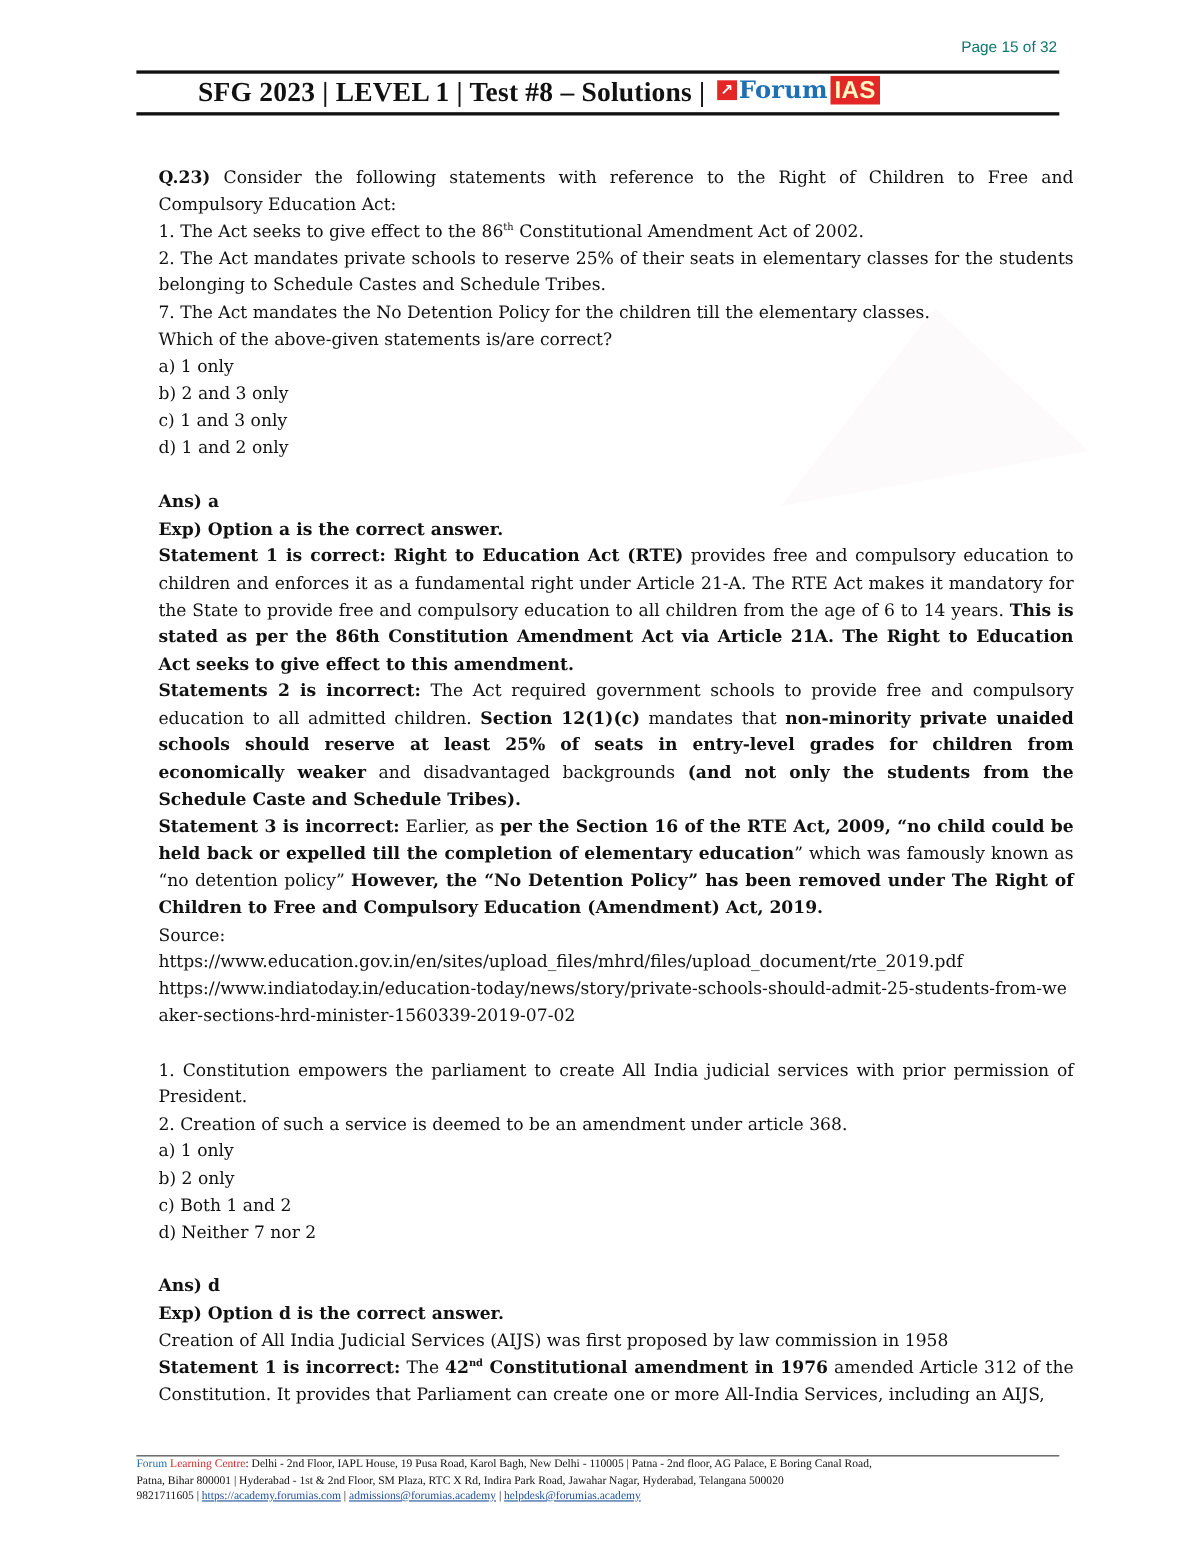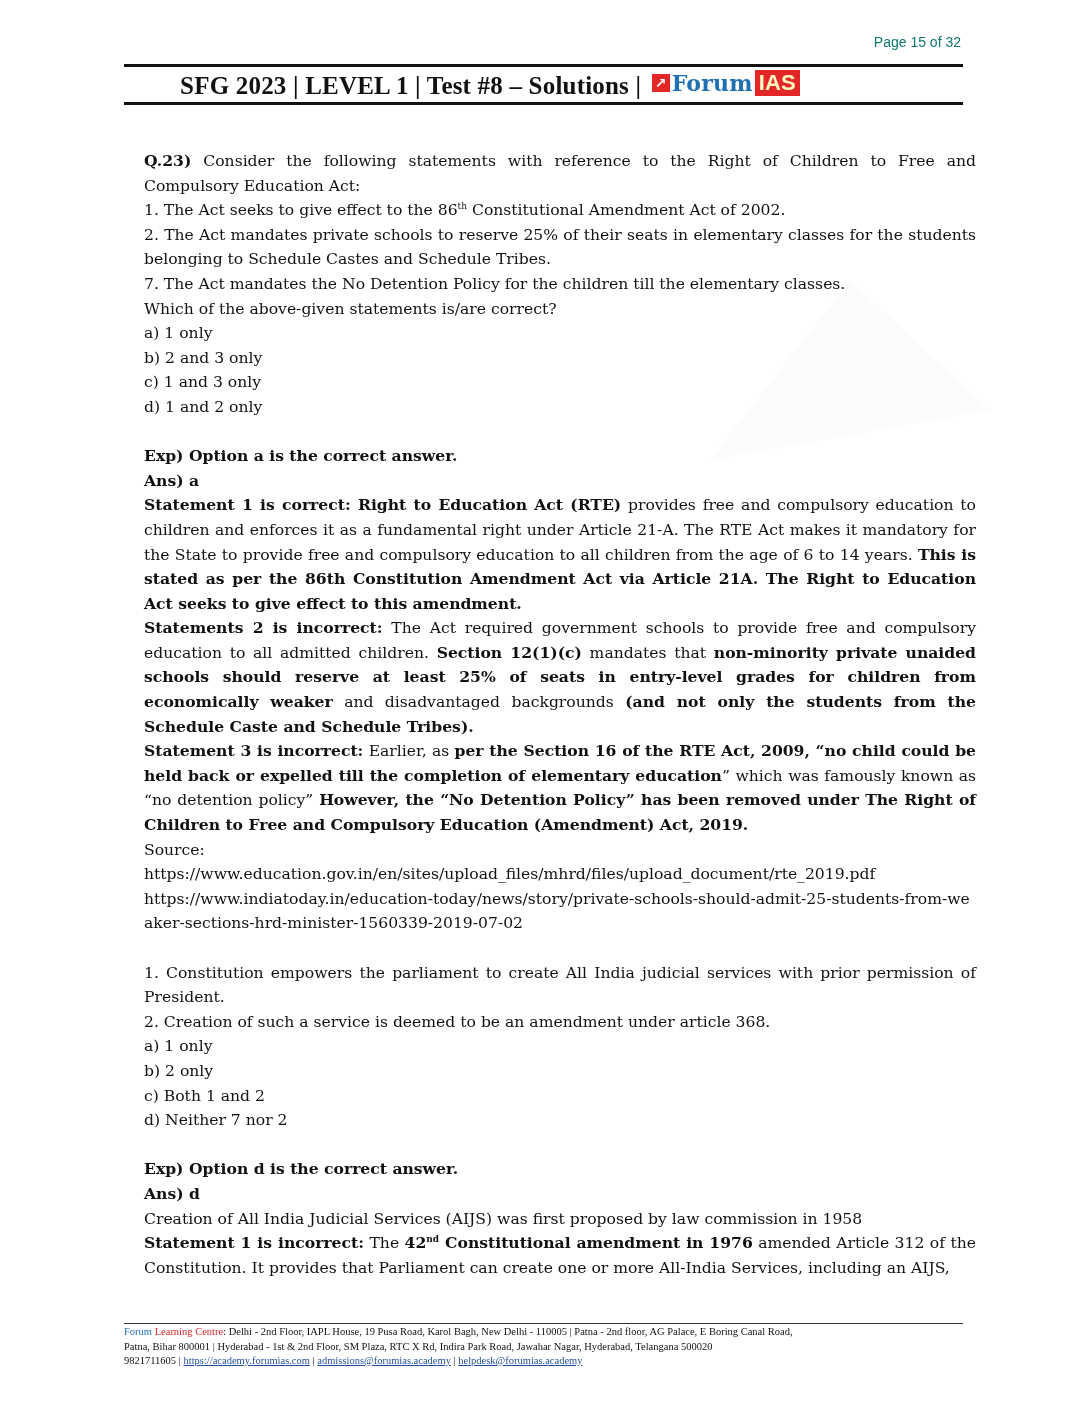--- a/index.html
+++ b/index.html
@@ -55,39 +55,39 @@
   <p class="justify"><b>Q.23)</b><span> Consider the following statements with reference to the Right of Children to Free and Compulsory Education Act:</span></p>
   <p><span>1. The Act seeks to give effect to the 86</span><sup>th</sup><span> Constitutional Amendment Act of 2002.</span></p>
   <p class="justify">2. The Act mandates private schools to reserve 25% of their seats in elementary classes for the students belonging to Schedule Castes and Schedule Tribes.</p>
   <p>7. The Act mandates the No Detention Policy for the children till the elementary classes.</p>
   <p>Which of the above-given statements is/are correct?</p>
   <p>a) 1 only</p>
   <p>b) 2 and 3 only</p>
   <p>c) 1 and 3 only</p>
   <p>d) 1 and 2 only</p>
   <div class="blank"></div>
+  <p class="bold">Ans) a</p>
   <p class="bold">Exp) Option a is the correct answer.</p>
-  <p class="bold">Ans) a</p>
   <p class="justify"><b>Statement 1 is correct: Right to Education Act (RTE)</b><span> provides free and compulsory education to children and enforces it as a fundamental right under Article 21-A. The RTE Act makes it mandatory for the State to provide free and compulsory education to all children from the age of 6 to 14 years. </span><b>This is stated as per the 86th Constitution Amendment Act via Article 21A. The Right to Education Act seeks to give effect to this amendment.</b></p>
   <p class="justify"><b>Statements 2 is incorrect:</b><span> The Act required government schools to provide free and compulsory education to all admitted children. </span><b>Section 12(1)(c)</b><span> mandates that </span><b>non-minority private unaided schools should reserve at least 25% of seats in entry-level grades for children from economically weaker</b><span> and disadvantaged backgrounds </span><b>(and not only the students from the Schedule Caste and Schedule Tribes).</b></p>
   <p class="justify"><b> Statement 3 is incorrect:</b><span> Earlier, as </span><b>per the Section 16 of the RTE Act, 2009, “no child could be held back or expelled till the completion of elementary education</b><span>” which was famously known as “no detention policy” </span><b>However, the “No Detention Policy” has been removed under The Right of Children to Free and Compulsory Education (Amendment) Act, 2019.</b></p>
   <p>Source:</p>
   <p class="url">https://www.education.gov.in/en/sites/upload_files/mhrd/files/upload_document/rte_2019.pdf</p>
   <p class="url">https://www.indiatoday.in/education-today/news/story/private-schools-should-admit-25-students-from-weaker-sections-hrd-minister-1560339-2019-07-02</p>
   <div class="blank"></div>
 
   <p class="justify">1. Constitution empowers the parliament to create All India judicial services with prior permission of President.</p>
   <p>2. Creation of such a service is deemed to be an amendment under article 368.</p>
   <p>a) 1 only</p>
   <p>b) 2 only</p>
   <p>c) Both 1 and 2</p>
   <p>d) Neither 7 nor 2</p>
   <div class="blank"></div>
+  <p class="bold">Ans) d</p>
   <p class="bold">Exp) Option d is the correct answer.</p>
-  <p class="bold">Ans) d</p>
   <p>Creation of All India Judicial Services (AIJS) was first proposed by law commission in 1958</p>
   <p class="justify"><b>Statement 1 is incorrect:</b><span> The </span><b><span>42</span><sup>nd</sup><span> Constitutional amendment in 1976</span></b><span> amended Article 312 of the Constitution. It provides that Parliament can create one or more All-India Services, including an AIJS,</span></p>
 </div>
 
 <div class="footer-rule"></div>
 <div class="footer">
   <div><span class="f-forum">Forum</span><span class="f-lc"> Learning Centre</span><span>: Delhi - 2nd Floor, IAPL House, 19 Pusa Road, Karol Bagh, New Delhi - 110005    | Patna - 2nd floor, AG Palace, E Boring Canal Road,</span></div>
   <div>Patna, Bihar 800001    | Hyderabad - 1st &amp; 2nd Floor, SM Plaza, RTC X Rd, Indira Park Road, Jawahar Nagar, Hyderabad, Telangana 500020</div>
   <div>
     <span>9821711605</span><span> | </span><a>https://academy.forumias.com</a><span> | </span><a>admissions@forumias.academy</a><span> | </span><a>helpdesk@forumias.academy</a>

